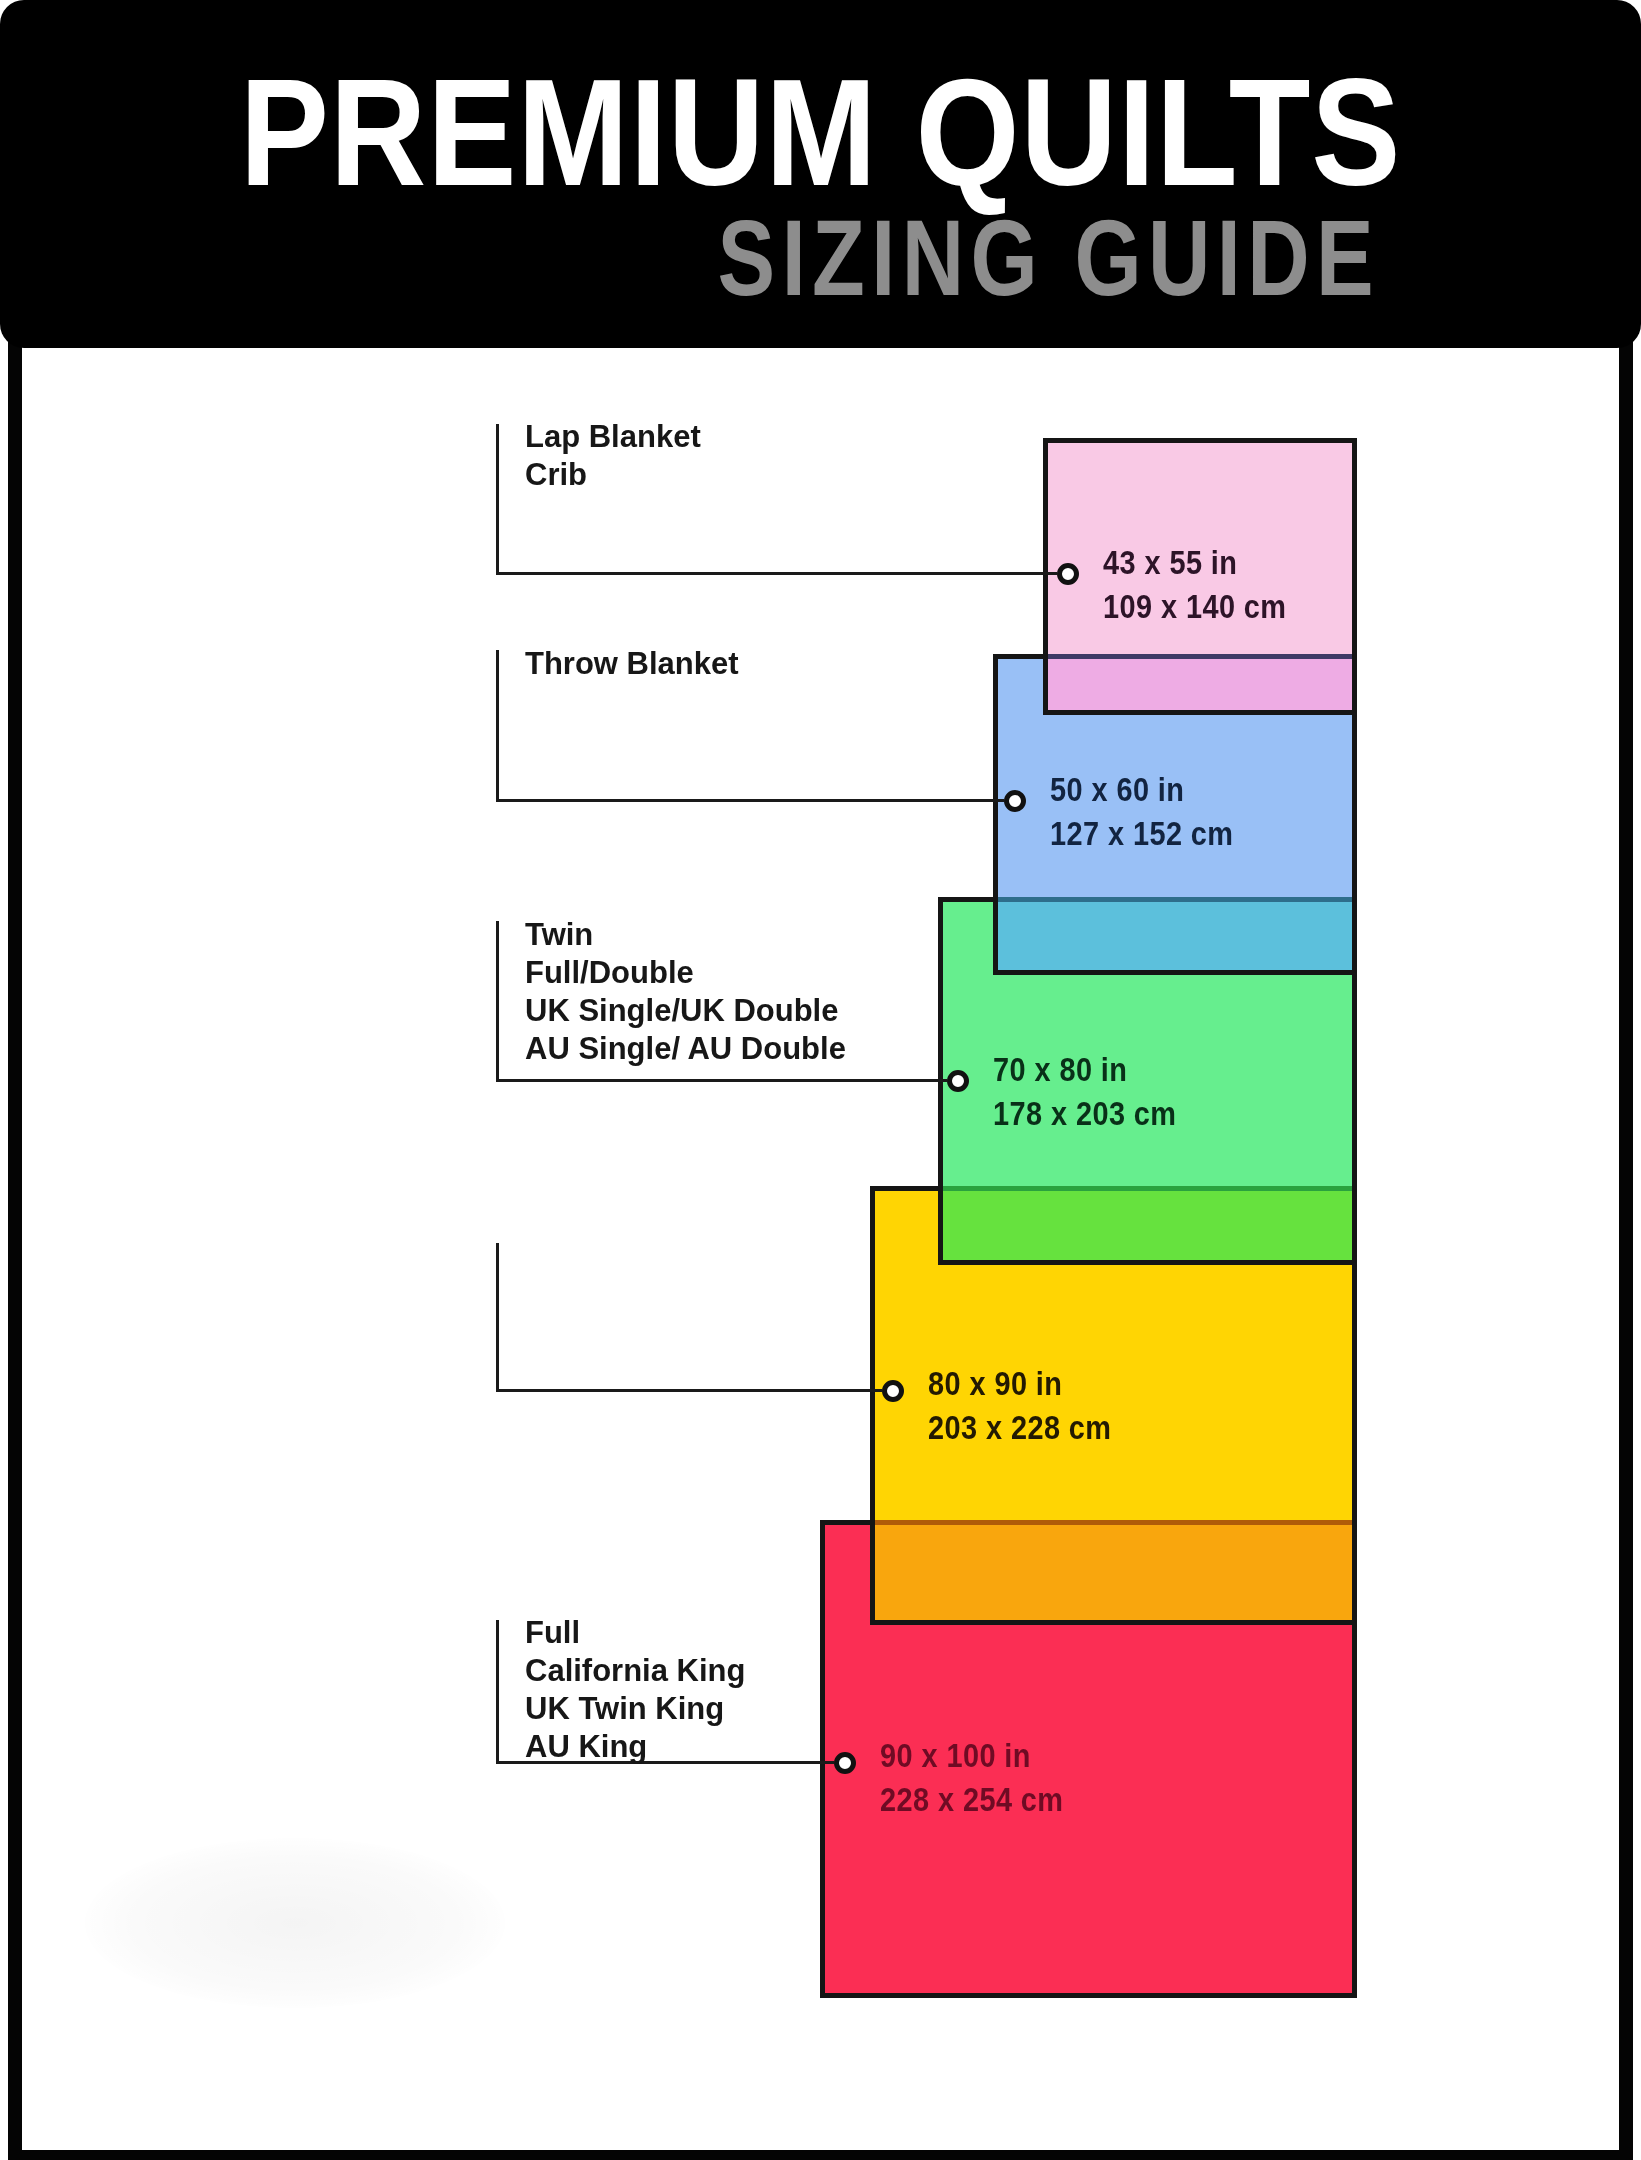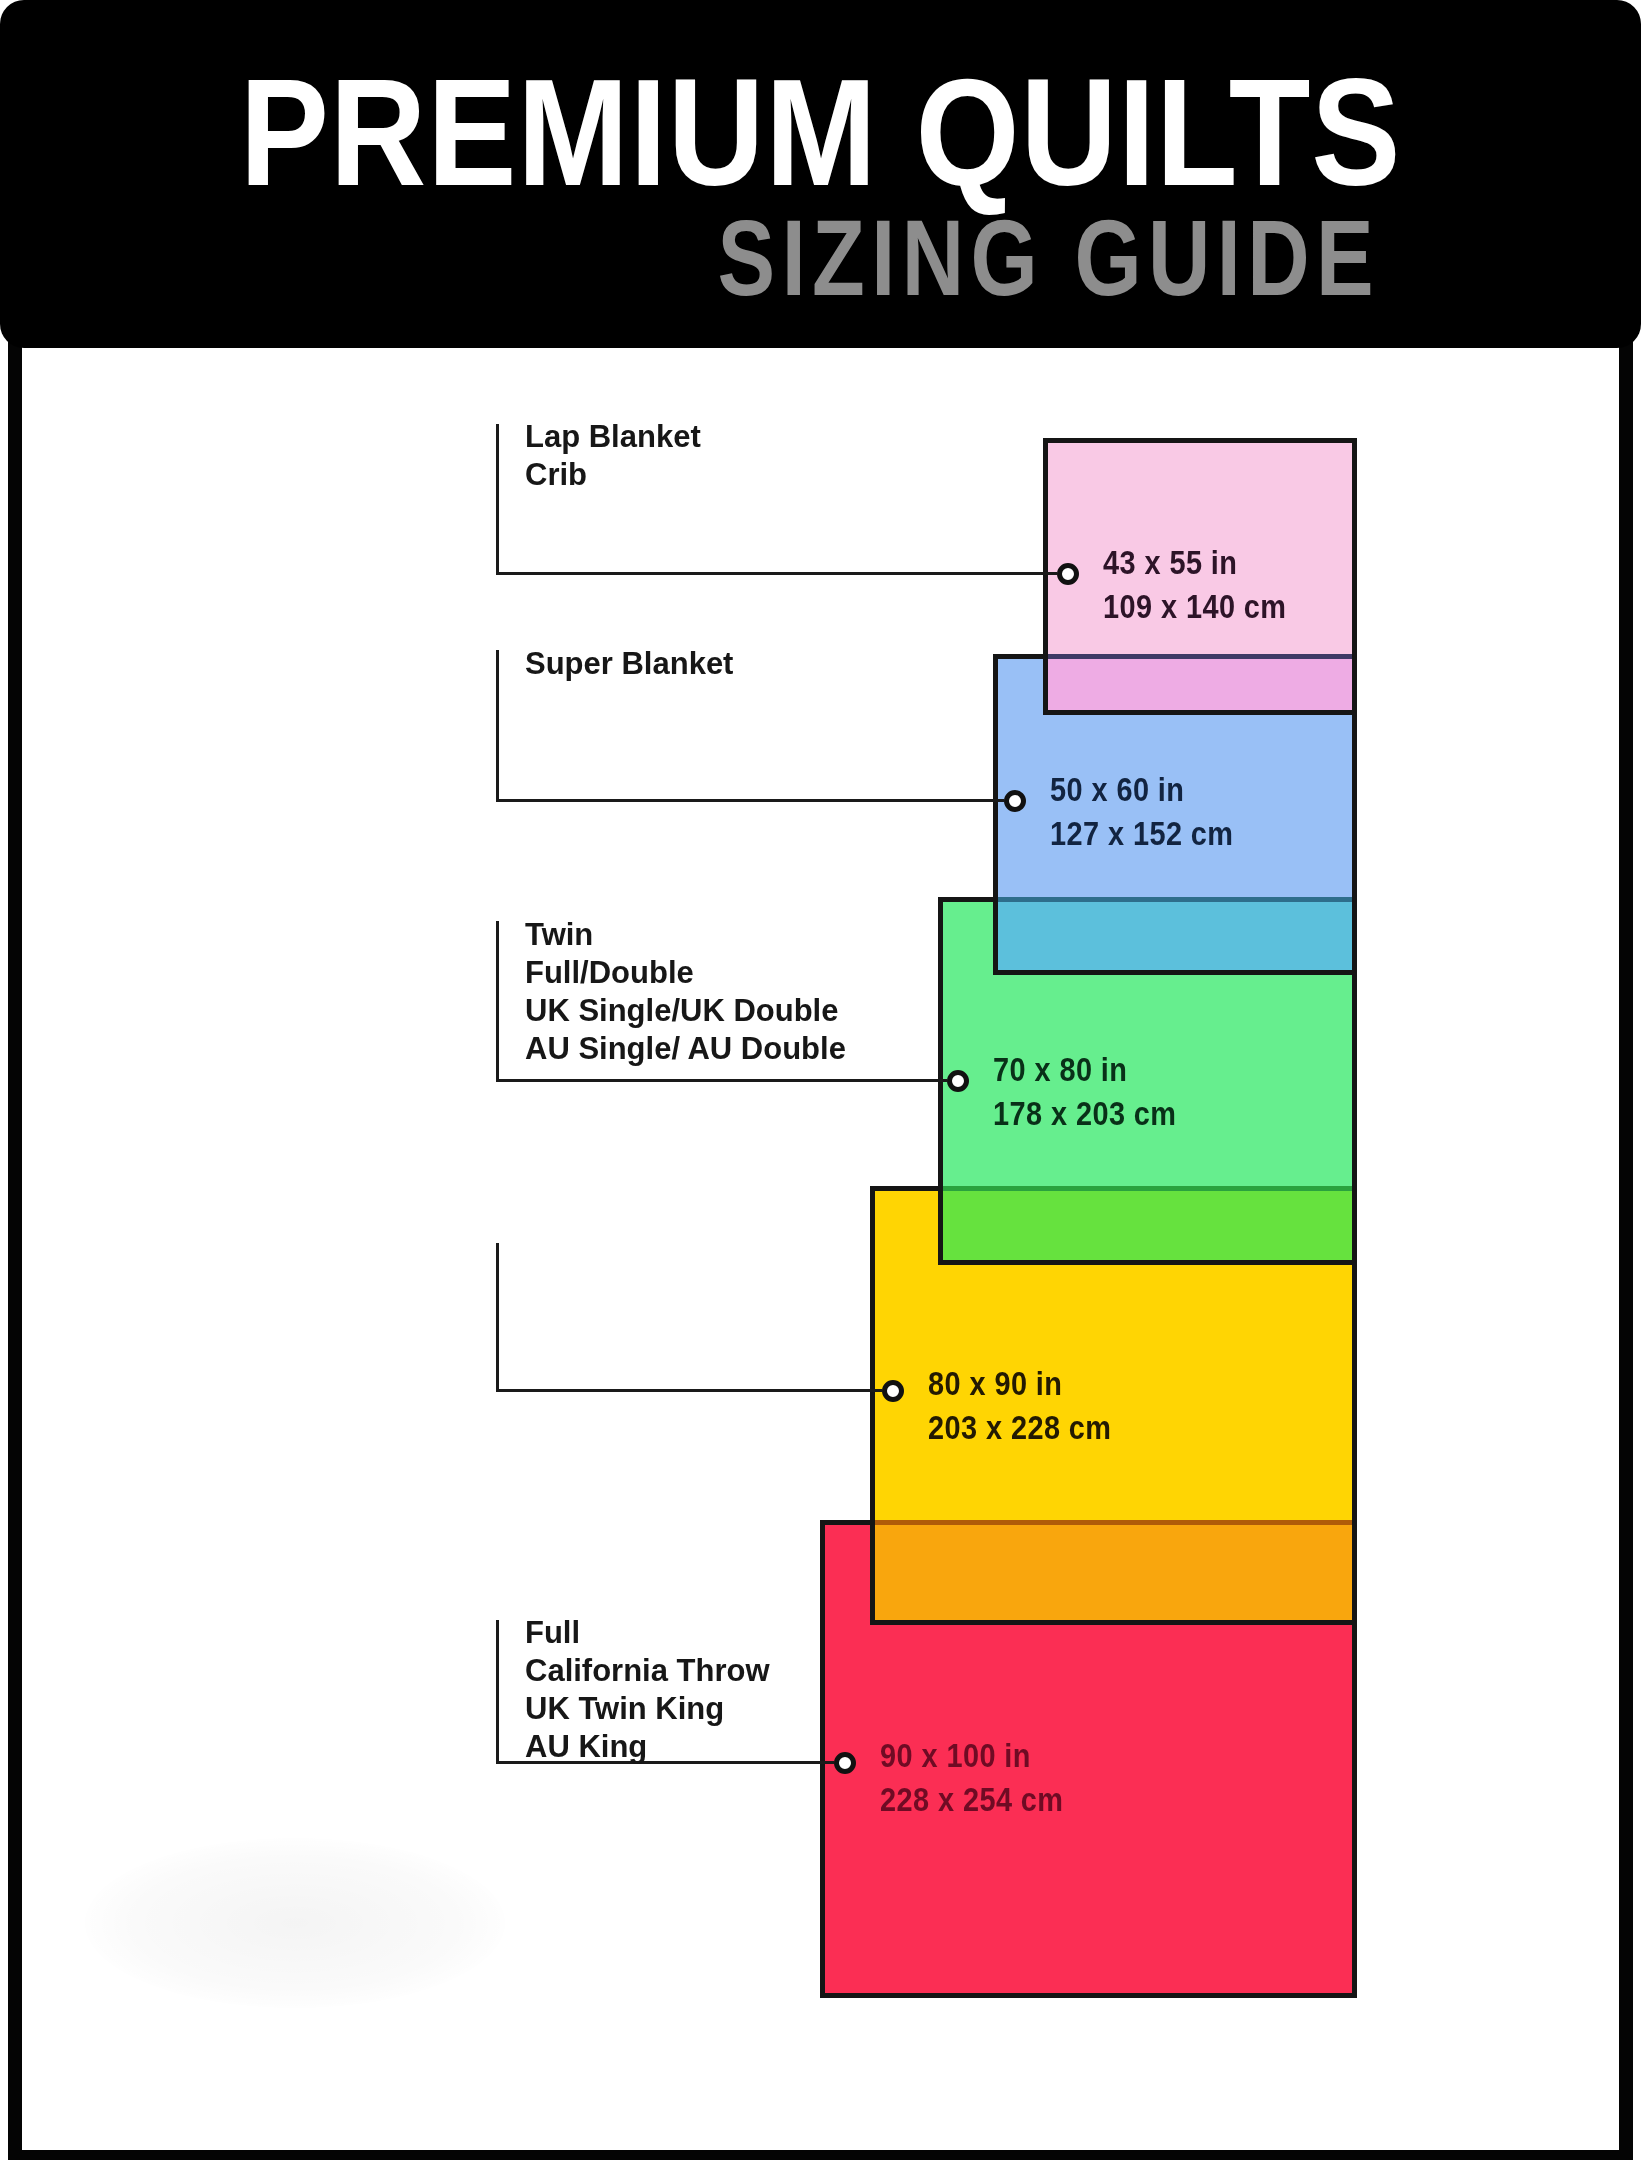--- a/index.html
+++ b/index.html
@@ -107,21 +107,21 @@
     <div class="quilt-label" style="left:517px;top:418px">
       <div>Lap Blanket</div>
       <div>Crib</div>
     </div>
     <div class="size-text" style="left: 1095px; top: 540px; color: rgb(45, 20, 40);">
       <div>43 x 55 in</div>
       <div>109 x 140 cm</div>
     </div>
 
     <div class="quilt-label" style="left:517px;top:645px">
-      <div>Super Blanket</div>
+      <div>Throw Blanket</div>
     </div>
     <div class="size-text" style="left: 1042px; top: 767px; color: rgb(18, 36, 65);">
       <div>50 x 60 in</div>
       <div>127 x 152 cm</div>
     </div>
 
     <div class="quilt-label" style="left:517px;top:916px">
       <div>Twin</div>
       <div>Full/Double</div>
       <div>UK Single/UK Double</div>
@@ -132,21 +132,21 @@
       <div>178 x 203 cm</div>
     </div>
 
     <div class="size-text" style="left: 920px; top: 1361px; color: rgb(35, 26, 2);">
       <div>80 x 90 in</div>
       <div>203 x 228 cm</div>
     </div>
 
     <div class="quilt-label" style="left:517px;top:1614px">
       <div>Full</div>
-      <div>California Throw</div>
+      <div>California King</div>
       <div>UK Twin King</div>
       <div>AU King</div>
     </div>
     <div class="size-text" style="left: 872px; top: 1733px; color: rgb(111, 11, 36);">
       <div>90 x 100 in</div>
       <div>228 x 254 cm</div>
     </div>
 
   </div>
 </div>

